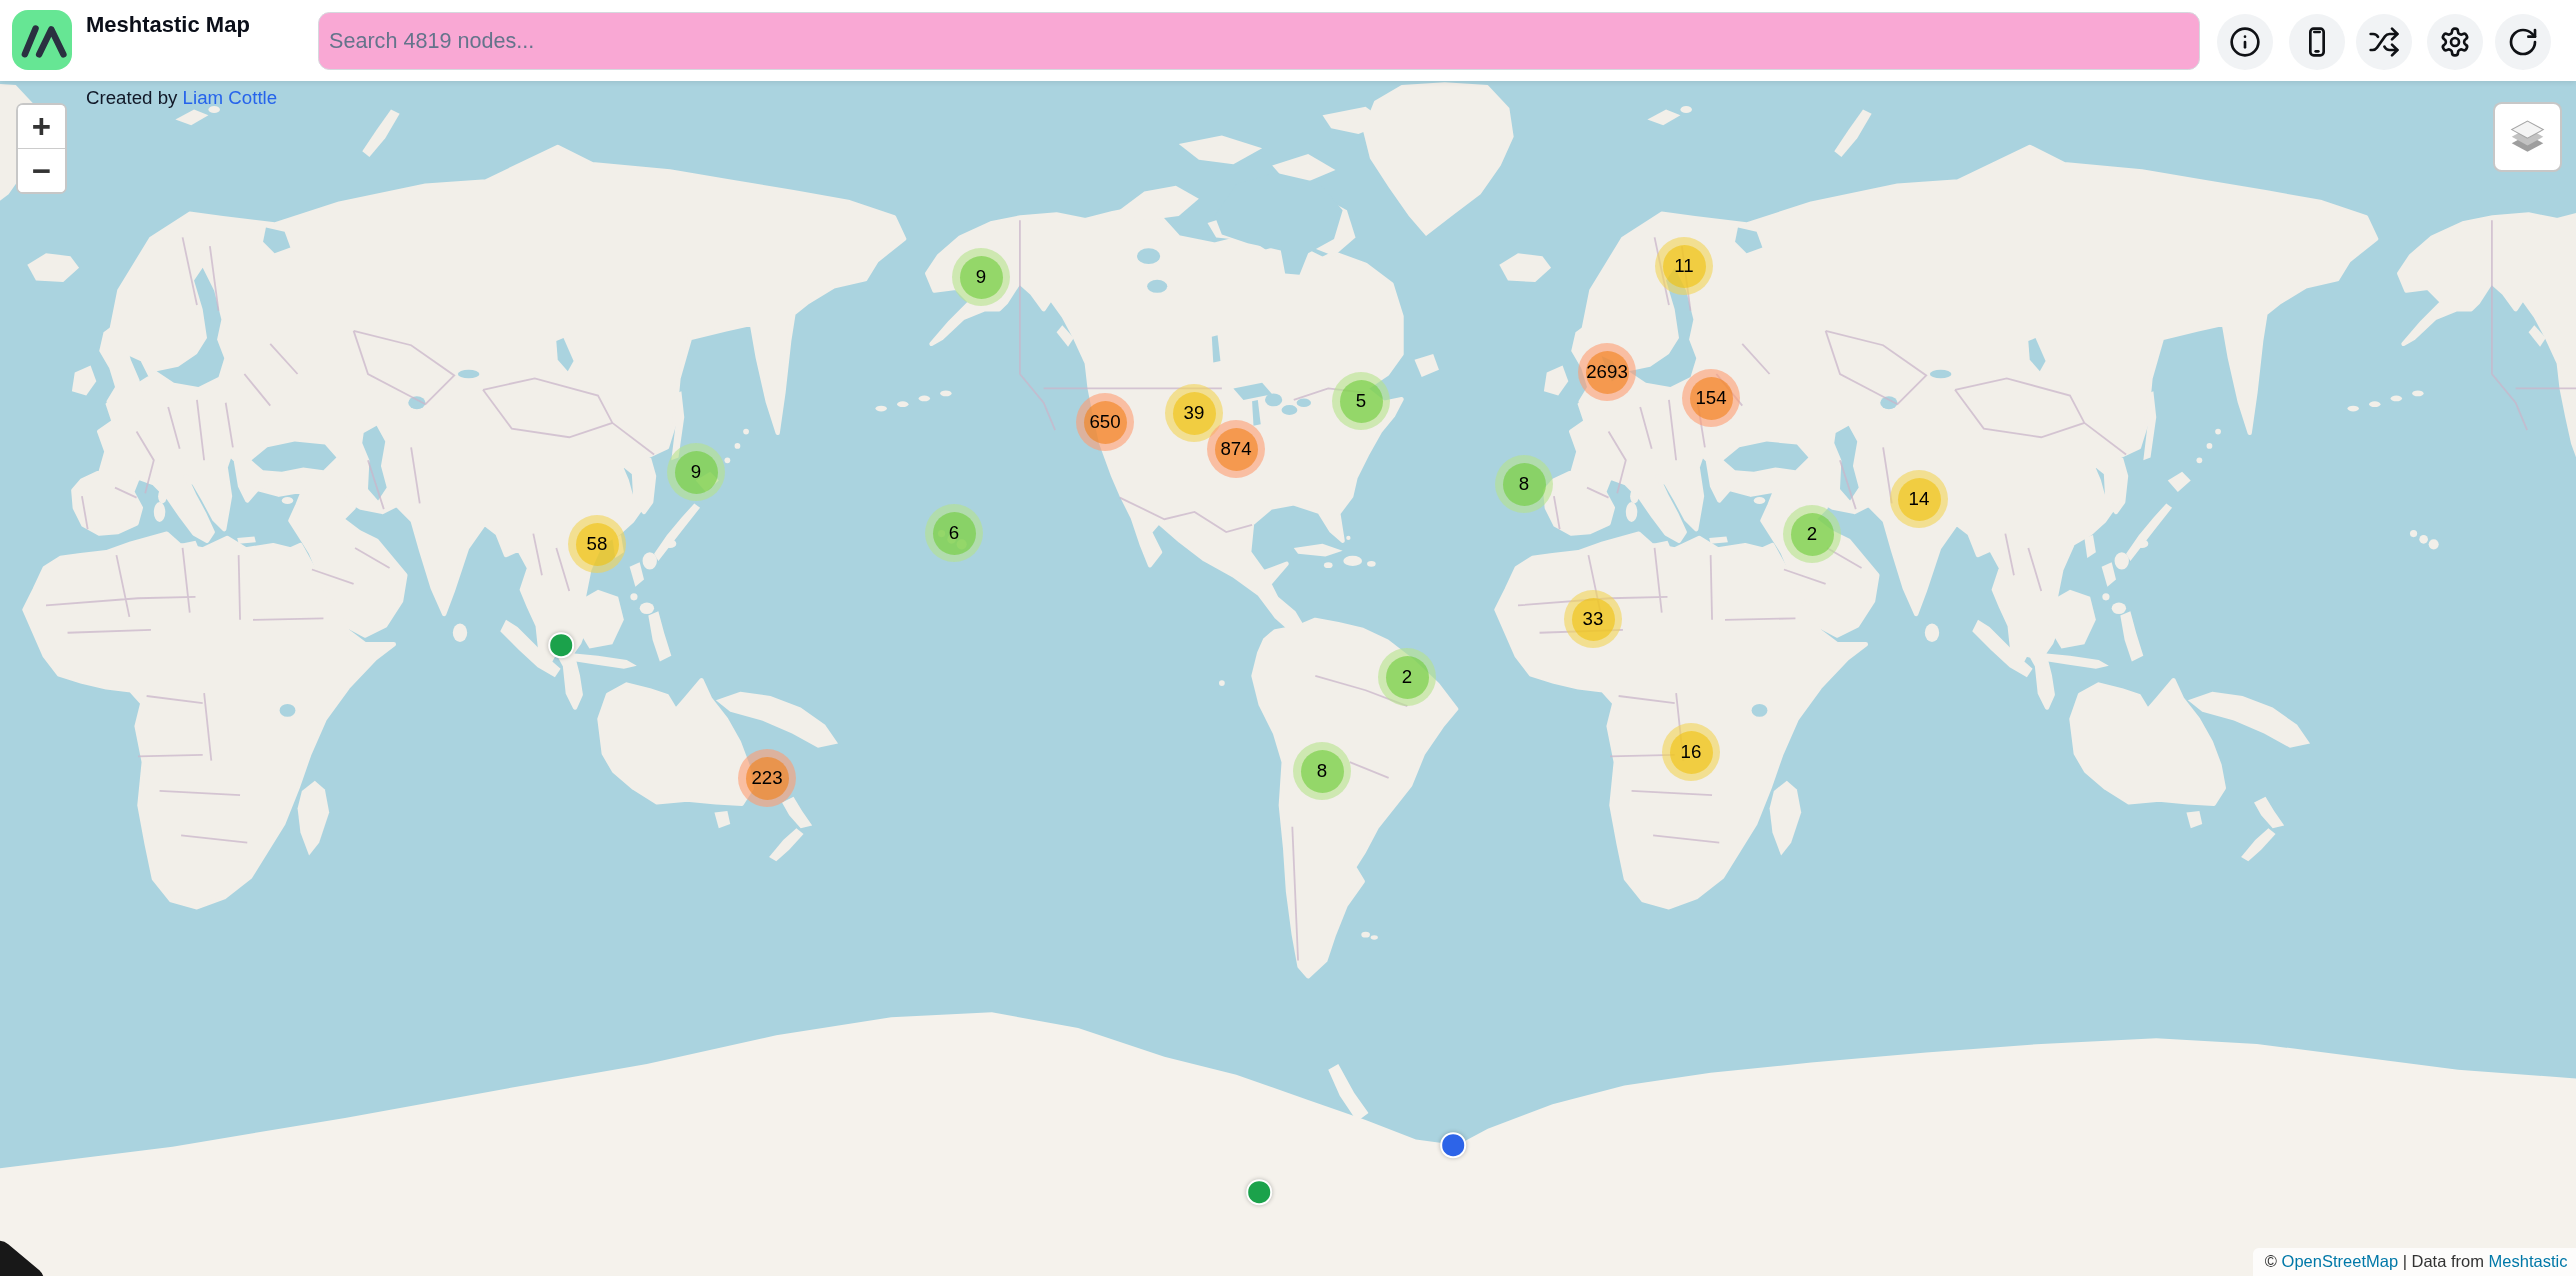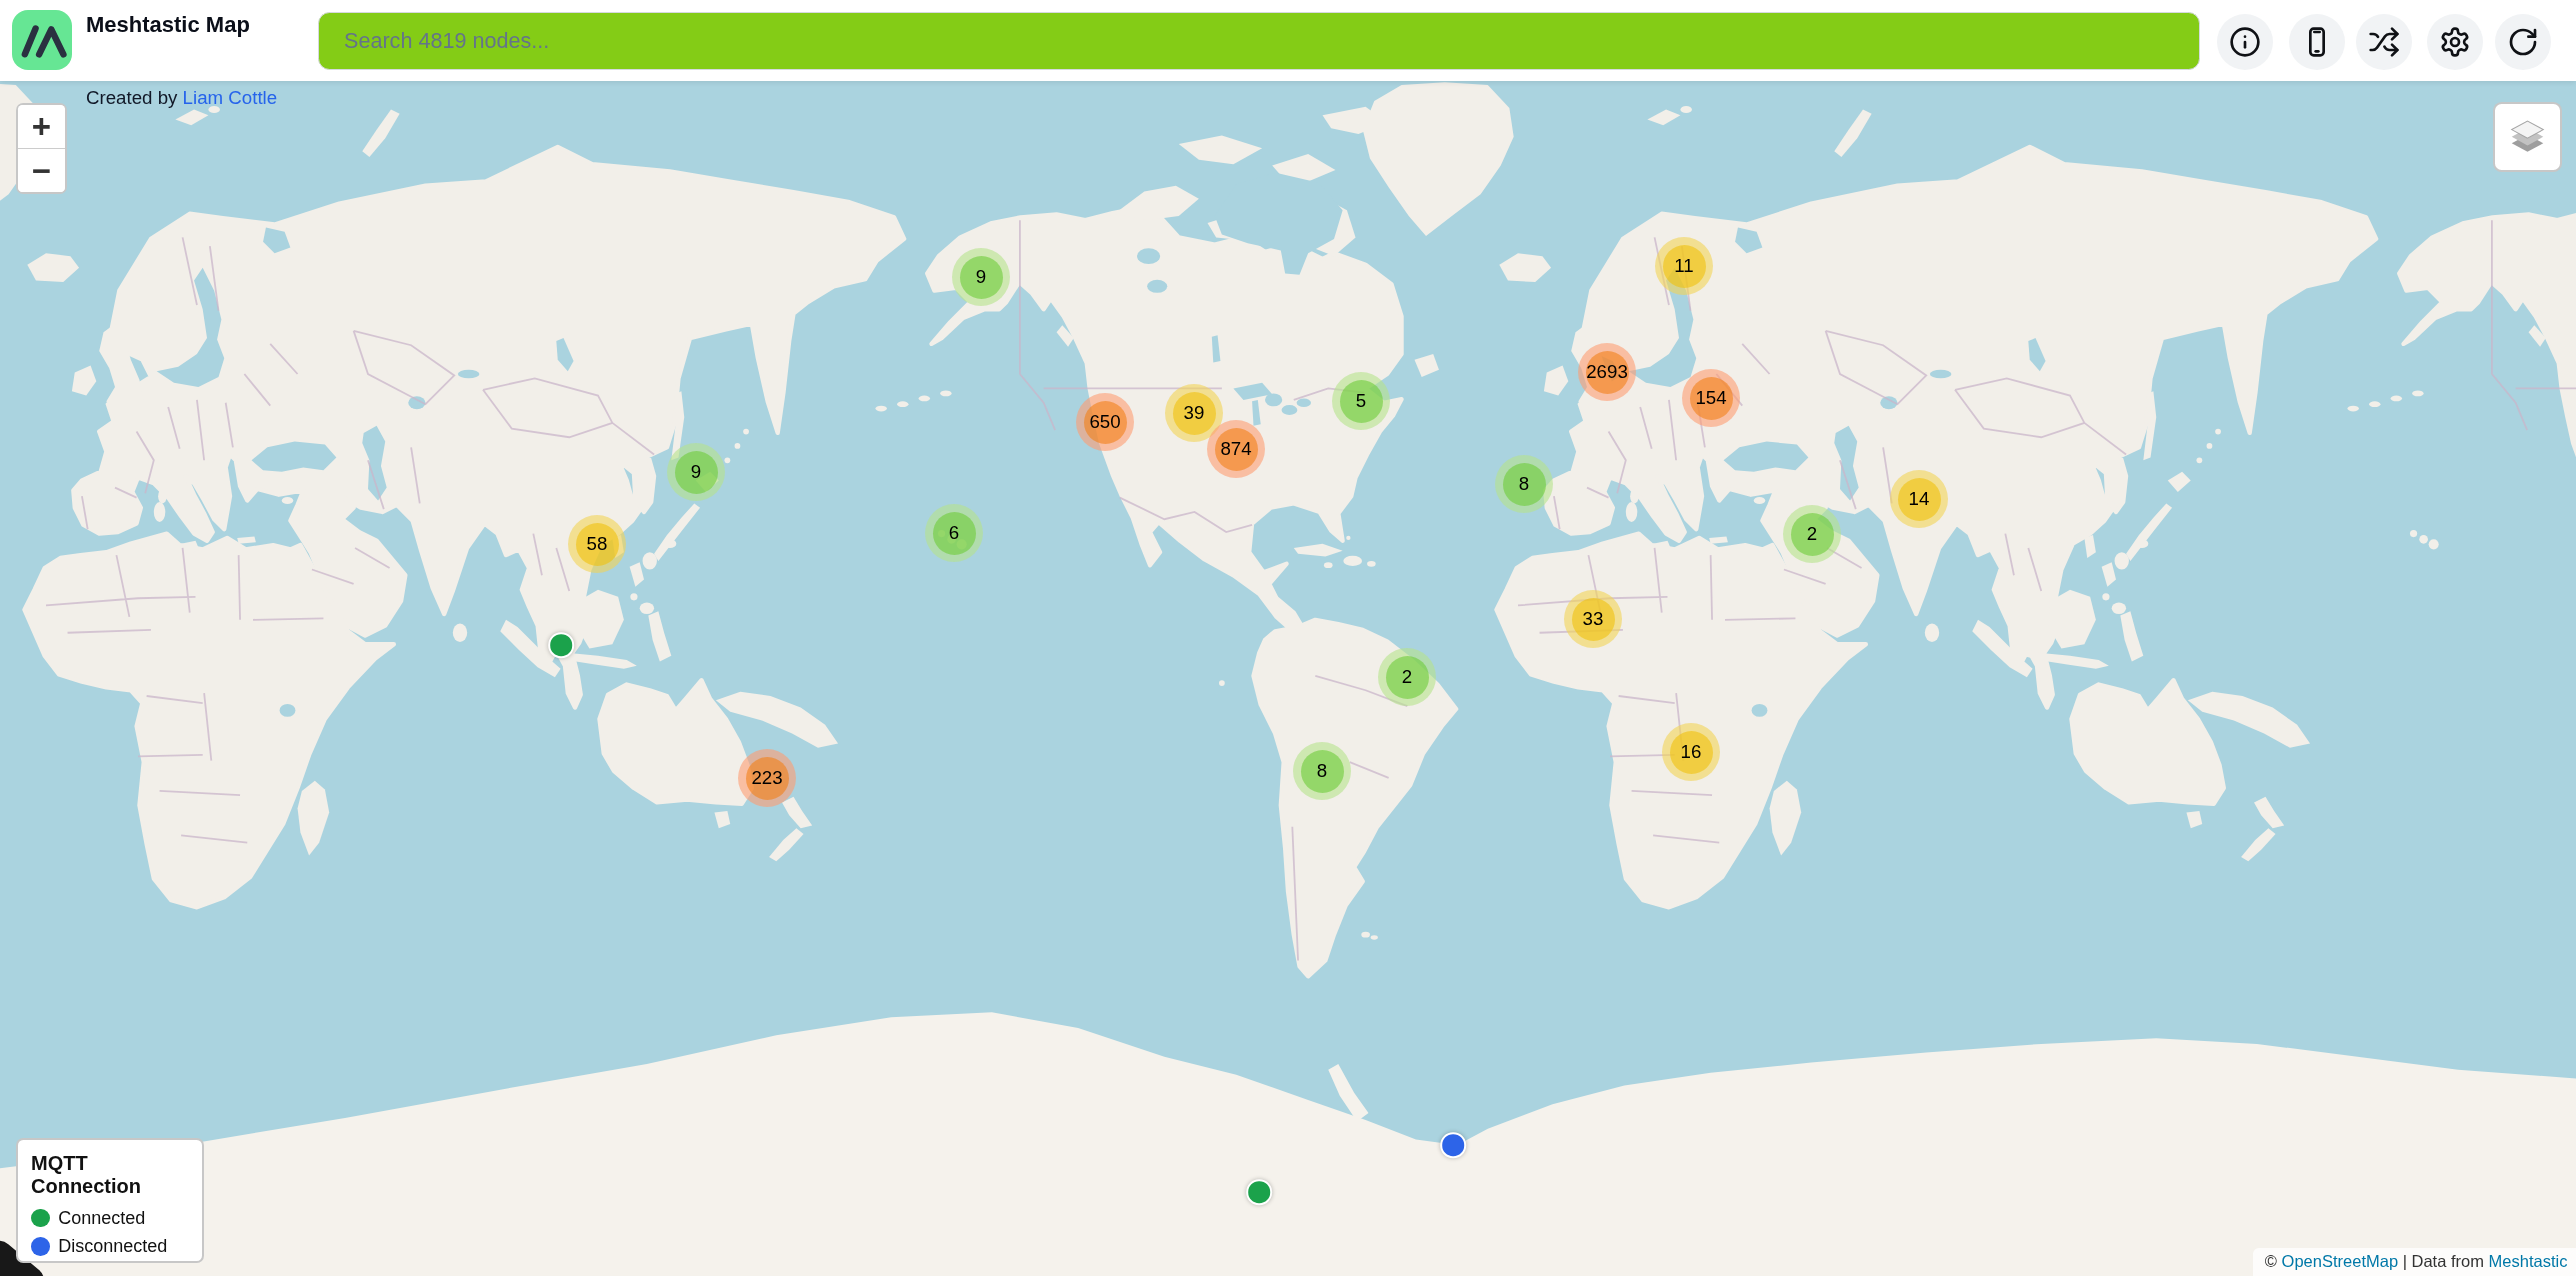--- a/index.html
+++ b/index.html
@@ -9,21 +9,21 @@
   #map{position:absolute;left:0;top:81px;width:2576px;height:1195px;overflow:hidden;background:#aad3df;cursor:grab;}
   #map svg{position:absolute;left:0;top:-81px;width:2576px;height:1277px;display:block;}
 
   
   #header{position:absolute;left:0;top:0;width:2576px;height:81px;background:#ffffff;z-index:50;box-shadow:0 1.4px 5.8px rgba(0,0,0,.10);}
   #logo{position:absolute;left:11.5px;top:10px;width:60px;height:60px;border-radius:16px;background:#66e694;display:flex;align-items:center;justify-content:center;}
   #title-block{position:absolute;left:86px;top:11.5px;}
   #app-title{font-size:22px;font-weight:700;color:#0b0f19;line-height:26px;}
   #byline{font-size:18.7px;color:#111827;line-height:23px;margin-top:48px;}
   #byline a{color:#2563eb;text-decoration:none;cursor:pointer;}
-  #search{position:absolute;left:318px;top:11.5px;width:1882px;height:58px;border:1.4px solid #d5d9de;border-radius:11.5px;background:#84cc16;font-size:21.6px;color:#1f2937;padding:0 25px;box-sizing:border-box;outline:none;font-family:"Liberation Sans",sans-serif;}
+  #search{position:absolute;left:318px;top:11.5px;width:1882px;height:58px;border:1.4px solid #d5d9de;border-radius:11.5px;background:#f9a8d4;font-size:21.6px;color:#1f2937;padding:0 10px;box-sizing:border-box;outline:none;font-family:"Liberation Sans",sans-serif;}
   #search::placeholder{color:#64748b;}
   .hbtn{position:absolute;top:14.4px;width:56px;height:56px;border-radius:50%;background:#f1f3f5;border:none;display:flex;align-items:center;justify-content:center;cursor:pointer;color:#0f1115;}
   .hbtn svg{width:32px;height:32px;stroke:#0f1115;stroke-width:2;fill:none;stroke-linecap:round;stroke-linejoin:round;}
 
   
   .lf-box{position:absolute;background:#fff;border:2.9px solid rgba(0,0,0,.22);border-radius:7.2px;z-index:40;}
   #zoomctl{left:16px;top:103px;width:47px;}
   .zbtn{width:47px;height:43px;display:flex;align-items:center;justify-content:center;font-size:33px;font-weight:700;color:#333;cursor:pointer;background:#fff;user-select:none;}
   .zbtn:first-child{border-bottom:1.4px solid #ccc;border-radius:4.3px 4.3px 0 0;}
   .zbtn:last-child{border-radius:0 0 4.3px 4.3px;}
@@ -325,29 +325,18 @@
   </div>
 
   <div id="layersctl" class="lf-box">
     <svg width="43" height="43" viewBox="0 0 60 60">
       <polygon points="30,50 8,38 30,26 52,38" fill="#9e9e9e"></polygon>
       <polygon points="30,41 8,29 30,17 52,29" fill="#c2c2c2"></polygon>
       <polygon points="30,31 8,19 30,7 52,19" fill="#f4f4f4" stroke="#a6a6a6" stroke-width="1.5"></polygon>
     </svg>
   </div>
 
-  <div id="legend" class="lf-box">
-    <h4>MQTT Connection</h4>
-    <div class="lrow">
-      <span class="ldot" style="background: rgb(27, 162, 75);"></span>
-      <span>Connected</span>
-    </div>
-    <div class="lrow">
-      <span class="ldot" style="background: rgb(45, 100, 232);"></span>
-      <span>Disconnected</span>
-    </div>
-  </div>
 
   <div id="attrib"><span>© </span><a>OpenStreetMap</a><span> | Data from </span><a>Meshtastic</a></div>
 
   <div id="corner-peek"></div>
 </div>
 
 
 </body></html>

